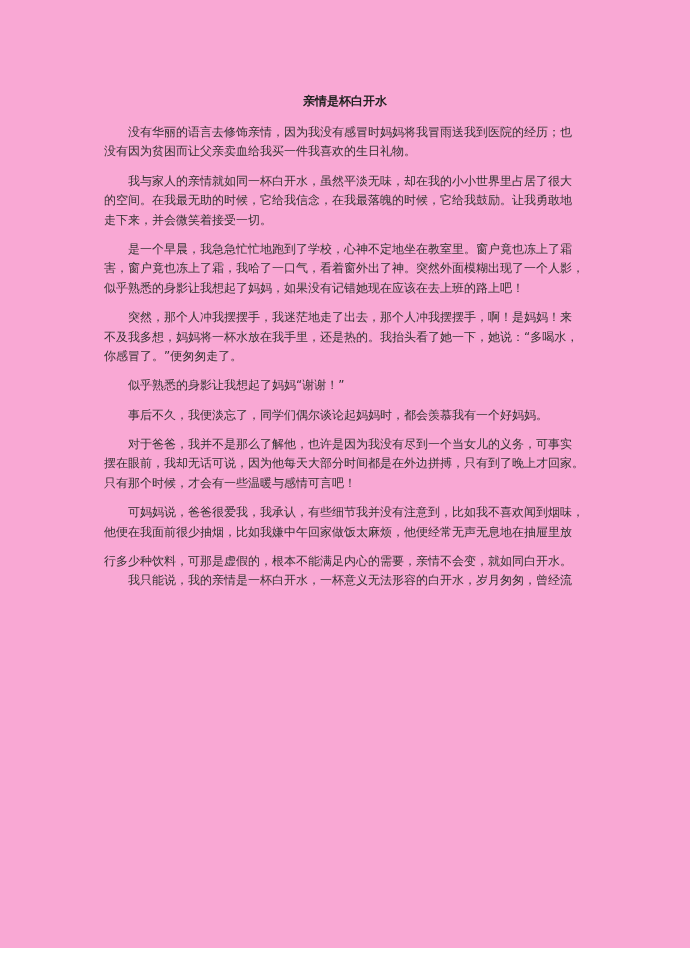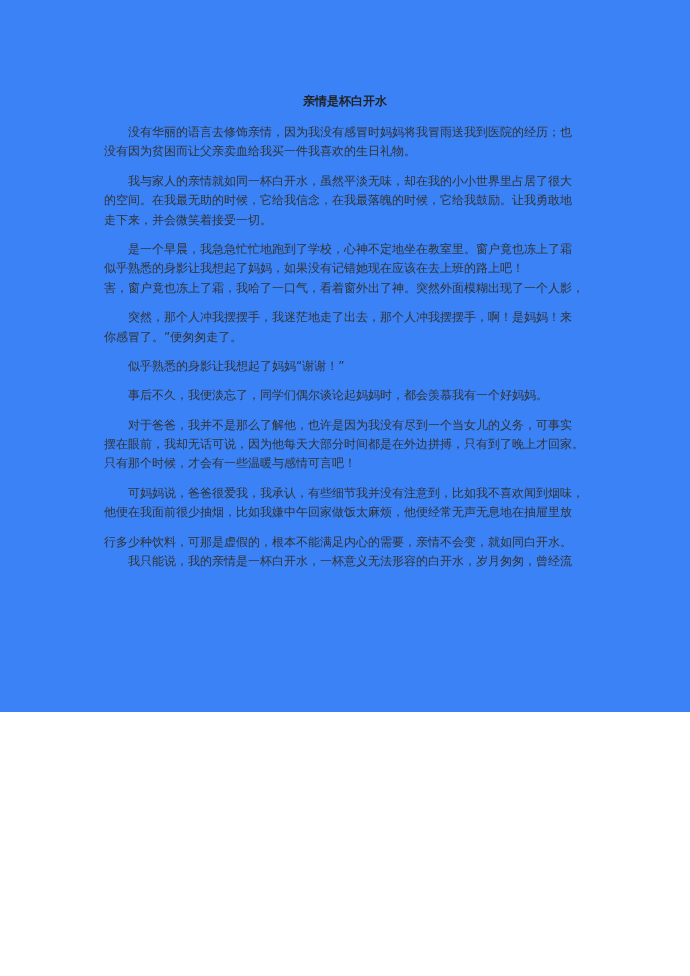--- a/index.html
+++ b/index.html
@@ -13,22 +13,22 @@
       position: relative;
       overflow: hidden;
       font-family: "DejaVu Sans", "Liberation Sans", sans-serif;
       color: #333333;
     }
     .page {
       position: absolute;
       left: 0;
       top: 0;
       width: 690px;
-      height: 712px;
-      background: #3b82f6;
+      height: 948px;
+      background: #f9a8d4;
     }
     .content {
       position: absolute;
       left: 104px;
       top: 92px;
       width: 486px;
     }
     .title {
       font-size: 12px;
       font-weight: bold;
@@ -69,26 +69,27 @@
 
     <div class="para">
       <span class="line first">我与家人的亲情就如同一杯白开水，虽然平淡无味，却在我的小小世界里占居了很大</span>
       <span class="line">的空间。在我最无助的时候，它给我信念，在我最落魄的时候，它给我鼓励。让我勇敢地</span>
       <span class="line">走下来，并会微笑着接受一切。</span>
     </div>
 
 
     <div class="para">
       <span class="line first">是一个早晨，我急急忙忙地跑到了学校，心神不定地坐在教室里。窗户竟也冻上了霜</span>
+      <span class="line">害，窗户竟也冻上了霜，我哈了一口气，看着窗外出了神。突然外面模糊出现了一个人影，</span>
       <span class="line">似乎熟悉的身影让我想起了妈妈，如果没有记错她现在应该在去上班的路上吧！</span>
-      <span class="line">害，窗户竟也冻上了霜，我哈了一口气，看着窗外出了神。突然外面模糊出现了一个人影，</span>
     </div>
 
     <div class="para">
       <span class="line first">突然，那个人冲我摆摆手，我迷茫地走了出去，那个人冲我摆摆手，啊！是妈妈！来</span>
+      <span class="line">不及我多想，妈妈将一杯水放在我手里，还是热的。我抬头看了她一下，她说：“多喝水，</span>
       <span class="line">你感冒了。”便匆匆走了。</span>
     </div>
 
     <div class="para">
       <span class="line first">似乎熟悉的身影让我想起了妈妈“谢谢！”</span>
     </div>
 
     <div class="para">
       <span class="line first">事后不久，我便淡忘了，同学们偶尔谈论起妈妈时，都会羡慕我有一个好妈妈。</span>
     </div>

